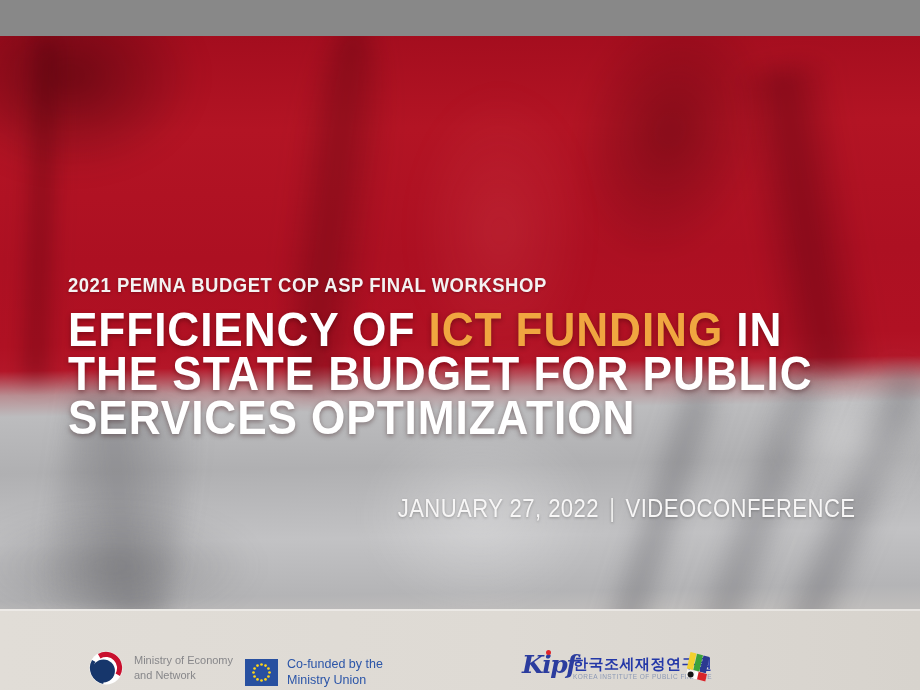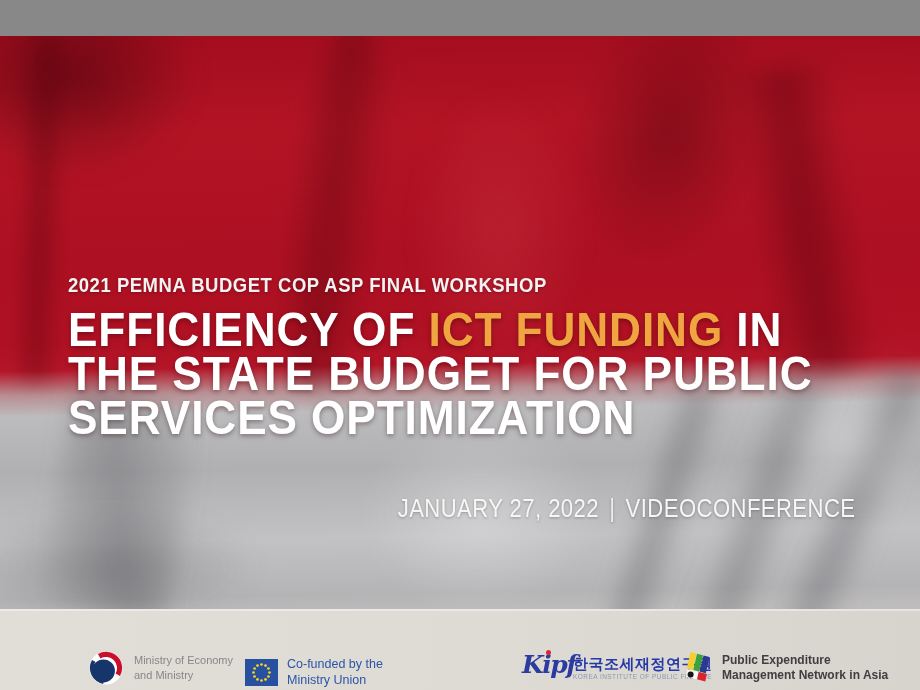--- a/index.html
+++ b/index.html
@@ -127,21 +127,21 @@
 
     <div class="logo-group lg-moef">
       <svg width="34" height="34" viewBox="0 0 40 40">
         <circle cx="20" cy="20" r="19.4" fill="#ffffff"></circle>
         <path d="M10.5 3.55 A19 19 0 0 1 36.45 29.5 L31.26 26.5 A13 13 0 0 0 13.5 8.74 Z" fill="#C8102E"></path>
         <path d="M3.55 10.5 A19 19 0 0 0 16.7 38.7 L17.48 34.28 A14.5 14.5 0 0 1 7.44 12.75 Z" fill="#16366B"></path>
         <circle cx="17" cy="23.5" r="13.5" fill="#16366B"></circle>
       </svg>
       <div class="moef-text">
         <div>Ministry of Economy</div>
-        <div>and Ministry</div>
+        <div>and Network</div>
       </div>
     </div>
 
     <div class="logo-group lg-eu">
       <svg width="33" height="27" viewBox="0 0 33 27">
         <rect width="33" height="27" fill="#2850A0"></rect>
         <g fill="#FFD617">
           <circle cx="24.5" cy="13.5" r="1.35"></circle>
             <circle cx="23.43" cy="9.5" r="1.35"></circle>
           <circle cx="20.5" cy="6.57" r="1.35"></circle>
@@ -177,20 +177,16 @@
     <div class="logo-group lg-pemna">
       <svg width="28" height="36" viewBox="0 0 28 36">
         <path d="M4.5 2 L10.5 3.6 L6.8 20 L0.8 18.4 Z" fill="#F2D12E"></path>
         <path d="M11 3.7 L17 5.3 L13.3 21.6 L7.3 20 Z" fill="#3BA33B"></path>
         <path d="M17.5 5.4 L23.5 7 L19.8 23.3 L13.8 21.7 Z" fill="#2B3990"></path>
         <path d="M1.5 19 L21 24 L19.3 31.5 L-0.2 26.5 Z" fill="#F4F2EF"></path>
         <path d="M11.5 21.6 L21 24 L19.3 31.5 L9.8 29.1 Z" fill="#D8252B"></path>
         <path d="M9.2 21 L12.6 21.9 L11 29.4 L7.6 28.5 Z" fill="#ffffff"></path>
         <circle cx="4.6" cy="24.6" r="3" fill="#151515"></circle>
       </svg>
-      <div class="pemna-text">
-        <div>Public Expenditure</div>
-        <div>Management Network in Asia</div>
-      </div>
     </div>
 
   </footer>
 </div>
 
 </body></html>

